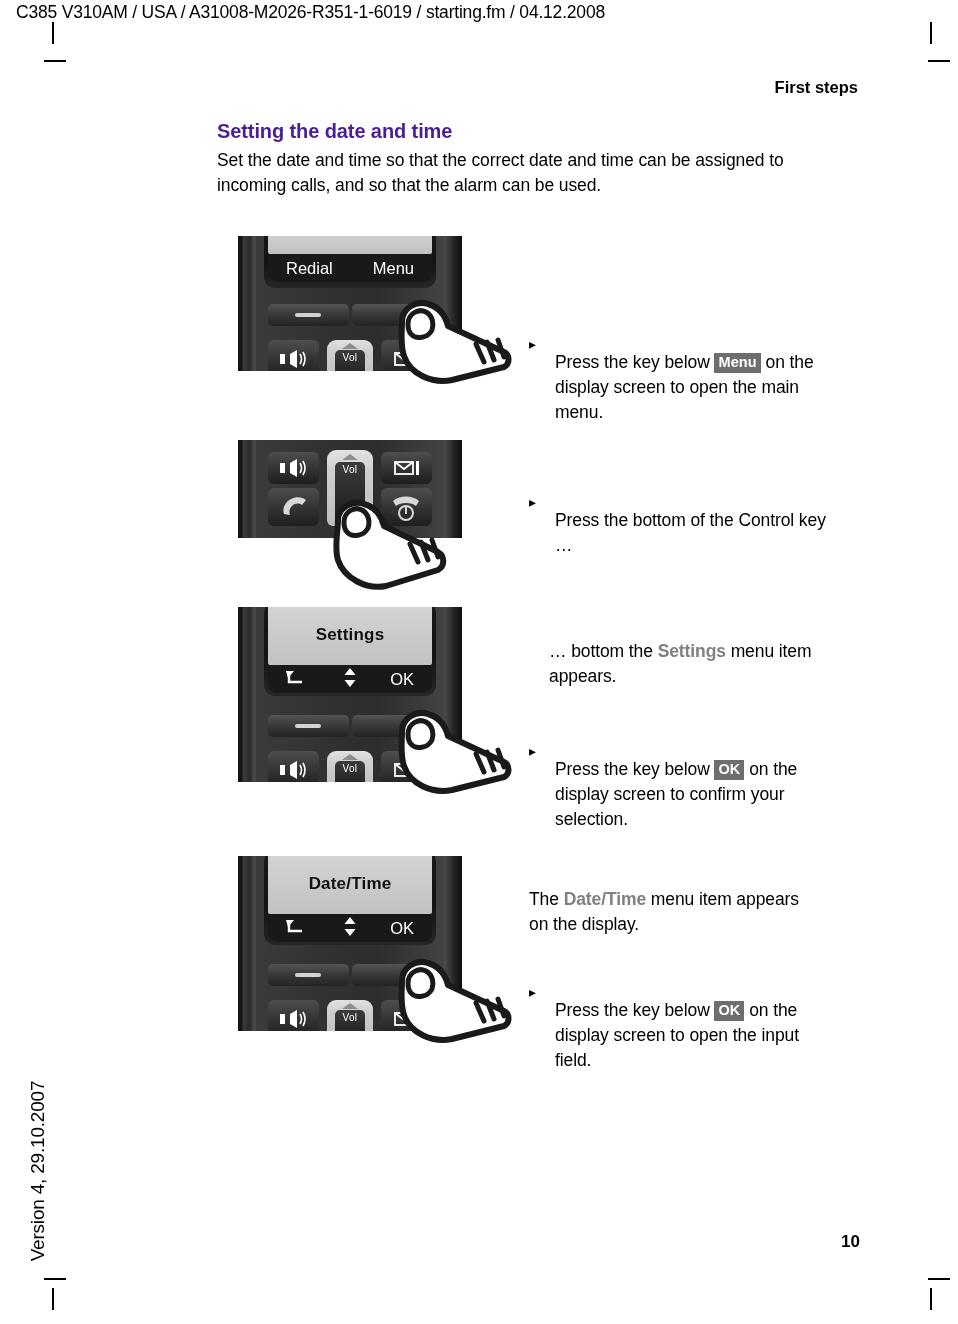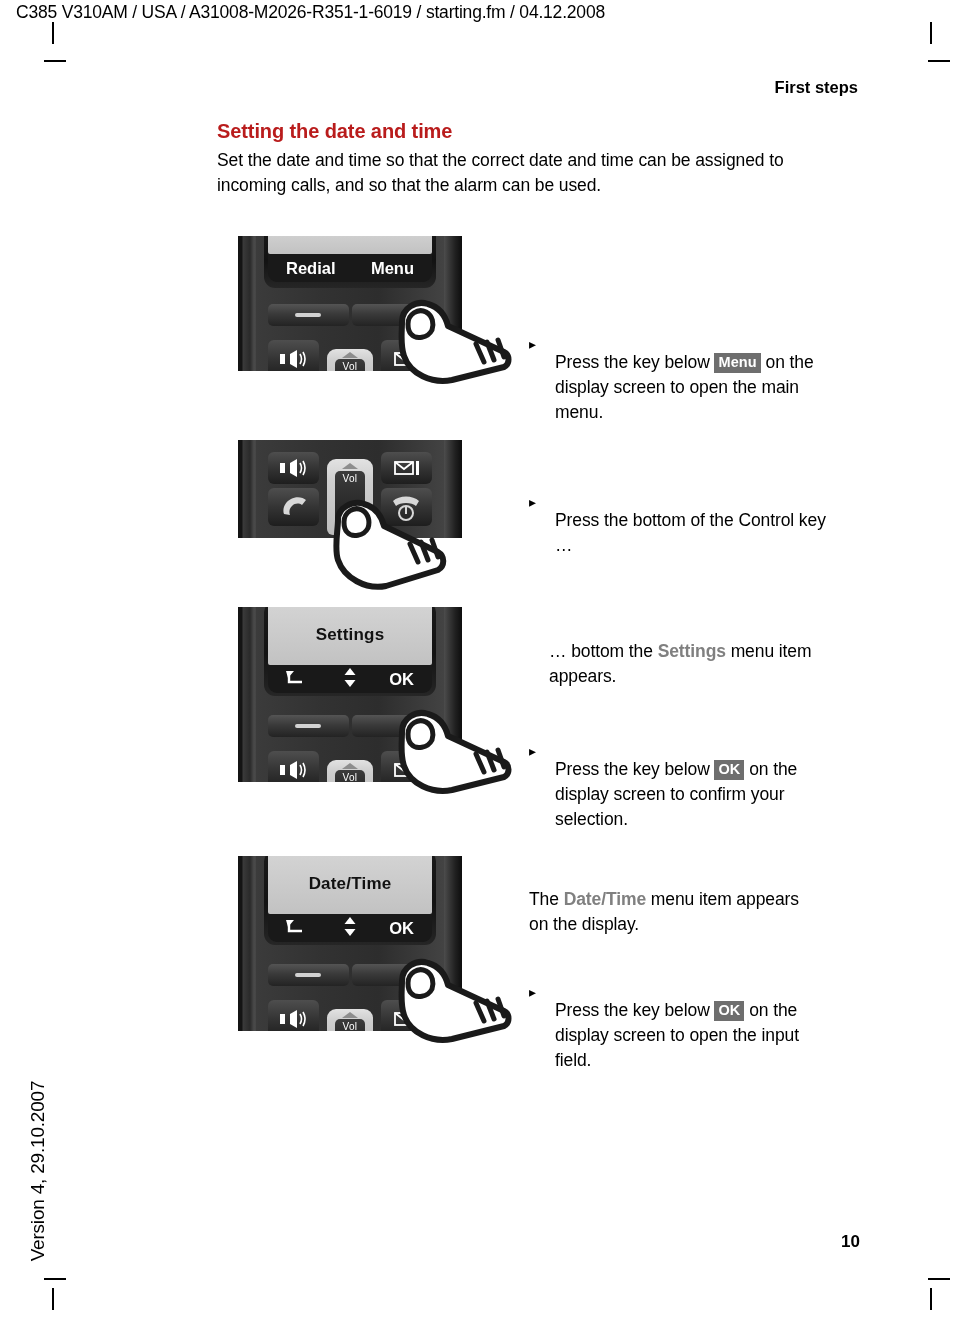--- a/index.html
+++ b/index.html
@@ -73,21 +73,21 @@
     position: absolute;
     left: 217px;
     top: 120px;
     width: 660px;
   }
   .section-title {
     font-size: 20px;
     font-weight: bold;
     letter-spacing: -0.1px;
     margin: 0 0 5px 0;
-    color: #b91c1c;
+    color: #4c1d95;
   }
   .section-intro {
     font-size: 17.5px;
     line-height: 25px;
     letter-spacing: -0.1px;
     margin: 0;
     color: #000;
     max-width: 625px;
   }
 
@@ -158,21 +158,21 @@
     position: absolute;
     background: #191919;
     border-radius: 0 0 9px 9px;
     display: flex;
     align-items: center;
     box-sizing: border-box;
   }
   .softkey {
     color: #fff;
     font-size: 16.5px;
-    font-weight: bold;
+    font-weight: normal;
     flex: 0 0 auto;
     line-height: 1;
   }
   .sk-left  { position:absolute; left: 18px; }
   .sk-mid   { position:absolute; left: 50%; transform: translateX(-50%); }
   .sk-right { position:absolute; right: 18px; }
 
   
   .bezel {
     position: absolute;
@@ -221,21 +221,20 @@
   .key svg { display:block; }
 
   
   .navkey {
     position: absolute;
     border-radius: 9px 9px 6px 6px;
     background: linear-gradient(to bottom, #e2e2e2 0%, #cfcfcf 28%, #bdbdbd 100%);
     display:flex;
     align-items:flex-start;
     justify-content:center;
-    margin-top:9px;
   }
   .navkey-inner {
     position:absolute;
     left: 50%;
     transform: translateX(-50%);
     border-radius: 5px;
     background: linear-gradient(to bottom, #3c3c3c 0%, #2c2c2c 50%, #1c1c1c 100%);
     display: flex;
     align-items: flex-start;
     justify-content: center;

